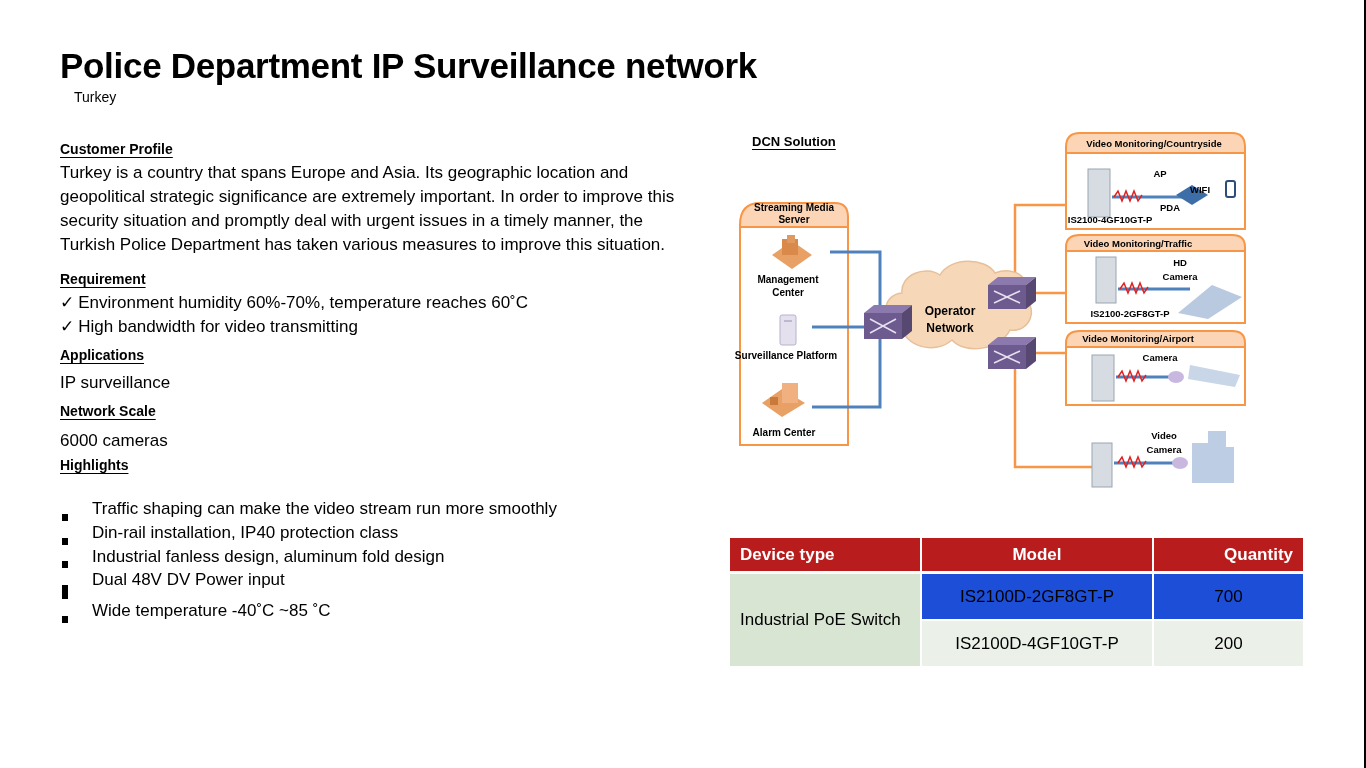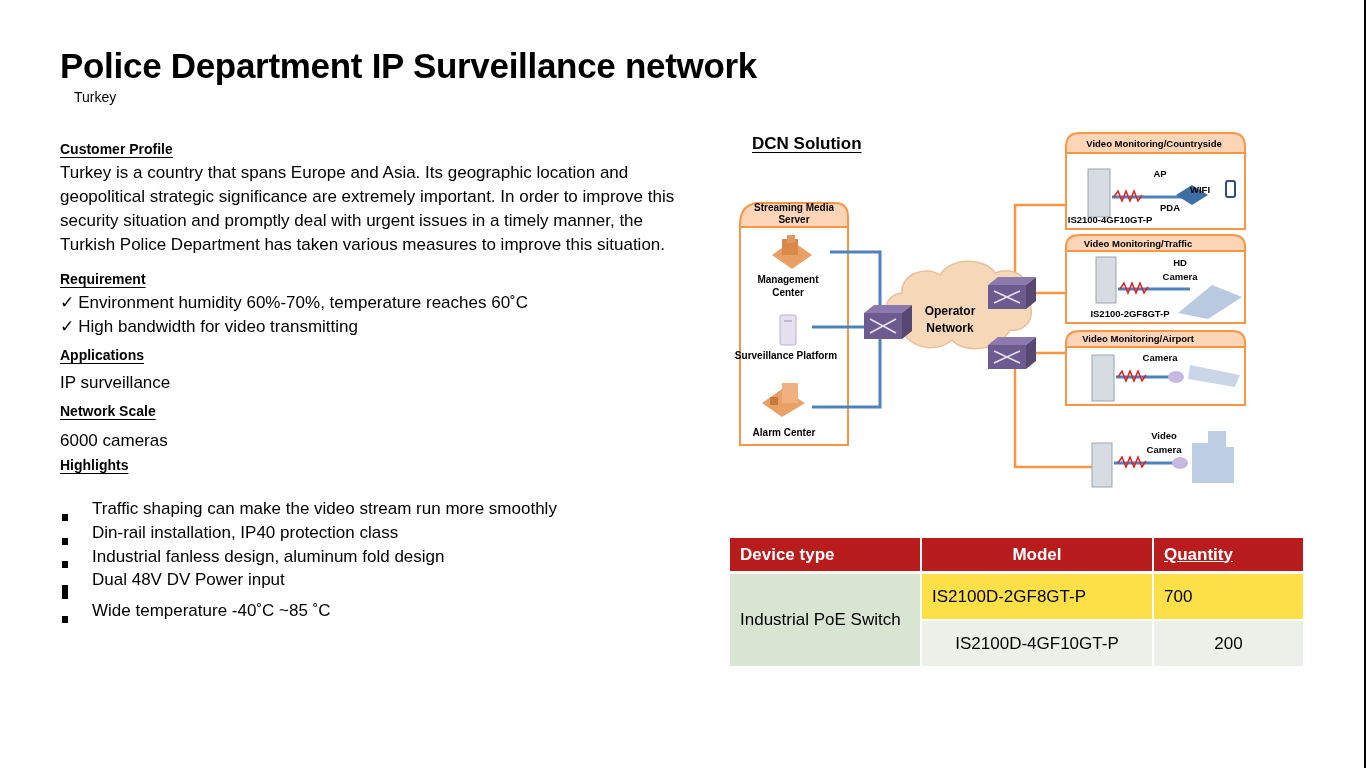--- a/index.html
+++ b/index.html
@@ -20,38 +20,38 @@
   .check-item { display: flex; gap: 4px; }
   .apps { margin-top: 4px; }
   .apps-val { margin-top: 4px; }
   .scale { margin-top: 4px; }
   .scale-val { margin-top: 6px; }
   .hl-h { margin-top: 0px; }
   .bullets { list-style: none; padding: 0; margin: 20px 0 0 0; }
   .bullets li { display: flex; align-items: flex-end; line-height: 23.8px; }
   .bullets .sq { width: 6px; height: 7px; background: #000; margin-left: 2px; margin-right: 24px; flex: none; }
 
-  .dcn-title { position: absolute; left: 752px; top: 134px; font-size: 17px; font-weight: bold; text-decoration: underline; text-underline-offset: 3px; }
+  .dcn-title { position: absolute; left: 752px; top: 134px; font-size: 13px; font-weight: bold; text-decoration: underline; text-underline-offset: 3px; }
   .diagram { position: absolute; left: 730px; top: 125px; width: 540px; height: 370px; }
   .diagram svg text { font-family: "Liberation Sans", sans-serif; font-weight: bold; }
 
   table.devices {
     position: absolute; left: 730px; top: 538px; width: 575px;
     border-collapse: collapse; font-size: 17px;
   }
   table.devices th {
     background: #b91c1c; color: #fff; font-weight: bold; height: 33px; padding: 0 10px;
     border-right: 2px solid #fff; border-bottom: 3px solid #fff;
   }
   table.devices th.c1 { text-align: left; width: 170px; }
   table.devices th.c2 { text-align: center; width: 210px; }
-  table.devices th.c3 { text-align: left; text-decoration: underline; }
+  table.devices th.c3 { text-align: right; }
   table.devices td { height: 45px; padding: 0 10px; border-right: 2px solid #fff; border-bottom: 2px solid #fff; }
   table.devices td.type { background: #d9e5d3; text-align: left; }
-  table.devices tr.r1 td.m, table.devices tr.r1 td.q { background: #fde047; text-align: left; margin-top: 12px; }
+  table.devices tr.r1 td.m, table.devices tr.r1 td.q { background: #1d4ed8; text-align: center; margin-top: 12px; }
   table.devices tr.r2 td.m, table.devices tr.r2 td.q { background: #ebf1e8; text-align: center; }
 </style>
 </head>
 <body>
 
 <div class="right-edge"></div>
 
 <div class="title">Police Department IP Surveillance network</div>
 <div class="subtitle">Turkey</div>
 

